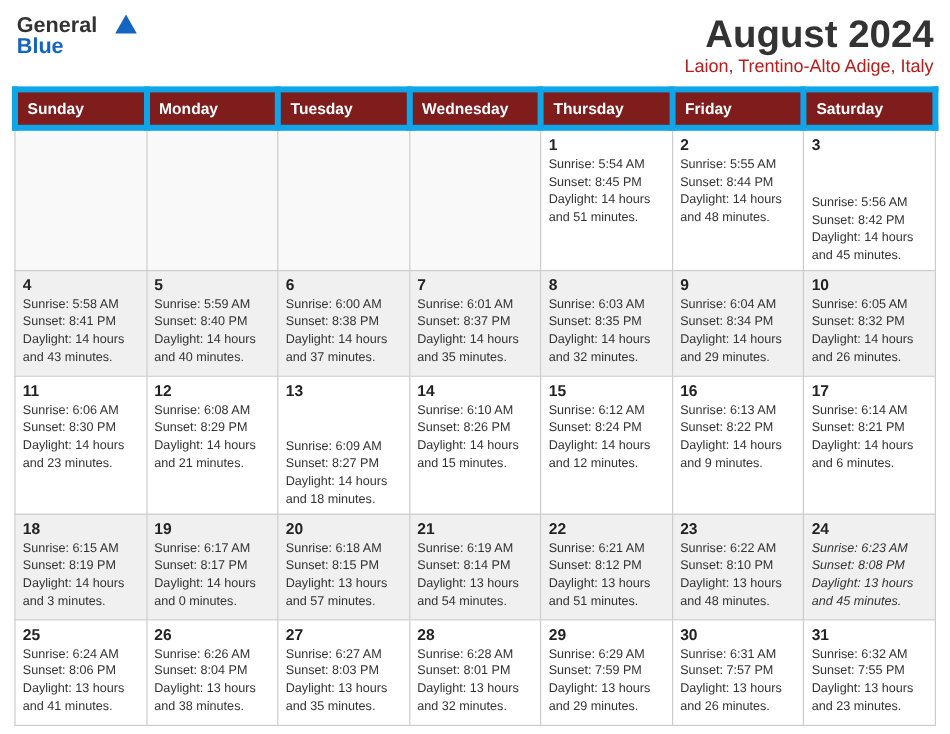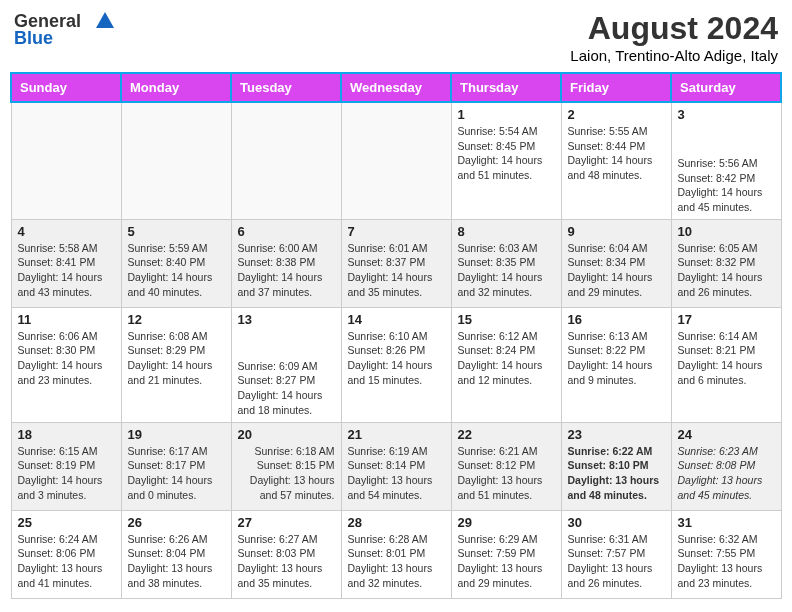--- a/index.html
+++ b/index.html
@@ -24,33 +24,33 @@
     .title-area {
       text-align: right;
     }
     .month-year {
       font-size: 32px;
       font-weight: bold;
       color: #333;
     }
     .location {
       font-size: 15px;
-      color: #000000;
+      color: #b91c1c;
     }
     .calendar {
       width: 100%;
       border-collapse: collapse;
     }
     .calendar th {
-      background-color: #d946ef;
+      background-color: #7f1d1d;
       color: white;
       text-align: left;
       padding: 6px 8px;
       font-size: 13px;
-      border: 2px solid #0ea5e9;
+      border: 5px solid #0ea5e9;
     }
     .calendar td {
       border: 1px solid #ccc;
       vertical-align: top;
       padding: 4px 6px;
       width: calc(100% / 7);
       min-height: 80px;
       height: 88px;
     }
     .cell-empty {
@@ -248,42 +248,42 @@
         </td>
         <td class="cell-shaded">
           <span class="day-num">19</span>
           <div class="cell-detail" style="white-space: pre-line;">Sunrise: 6:17 AM
 Sunset: 8:17 PM
 Daylight: 14 hours
 and 0 minutes.</div>
         </td>
         <td class="cell-shaded">
           <span class="day-num">20</span>
-          <div class="cell-detail" style="white-space: pre-line; text-align: right;">Sunrise: 6:18 AM
+          <div class="cell-detail" style="white-space: pre-line;">Sunrise: 6:18 AM
 Sunset: 8:15 PM
 Daylight: 13 hours
 and 57 minutes.</div>
         </td>
         <td class="cell-shaded">
           <span class="day-num">21</span>
           <div class="cell-detail" style="white-space: pre-line;">Sunrise: 6:19 AM
 Sunset: 8:14 PM
 Daylight: 13 hours
 and 54 minutes.</div>
         </td>
         <td class="cell-shaded">
           <span class="day-num">22</span>
           <div class="cell-detail" style="white-space: pre-line;">Sunrise: 6:21 AM
 Sunset: 8:12 PM
 Daylight: 13 hours
 and 51 minutes.</div>
         </td>
         <td class="cell-shaded">
           <span class="day-num">23</span>
-          <div class="cell-detail" style="white-space: pre-line; font-weight: bold;">Sunrise: 6:22 AM
+          <div class="cell-detail" style="white-space: pre-line;">Sunrise: 6:22 AM
 Sunset: 8:10 PM
 Daylight: 13 hours
 and 48 minutes.</div>
         </td>
         <td class="cell-shaded">
           <span class="day-num">24</span>
           <div class="cell-detail" style="white-space: pre-line; font-style: italic;">Sunrise: 6:23 AM
 Sunset: 8:08 PM
 Daylight: 13 hours
 and 45 minutes.</div>

